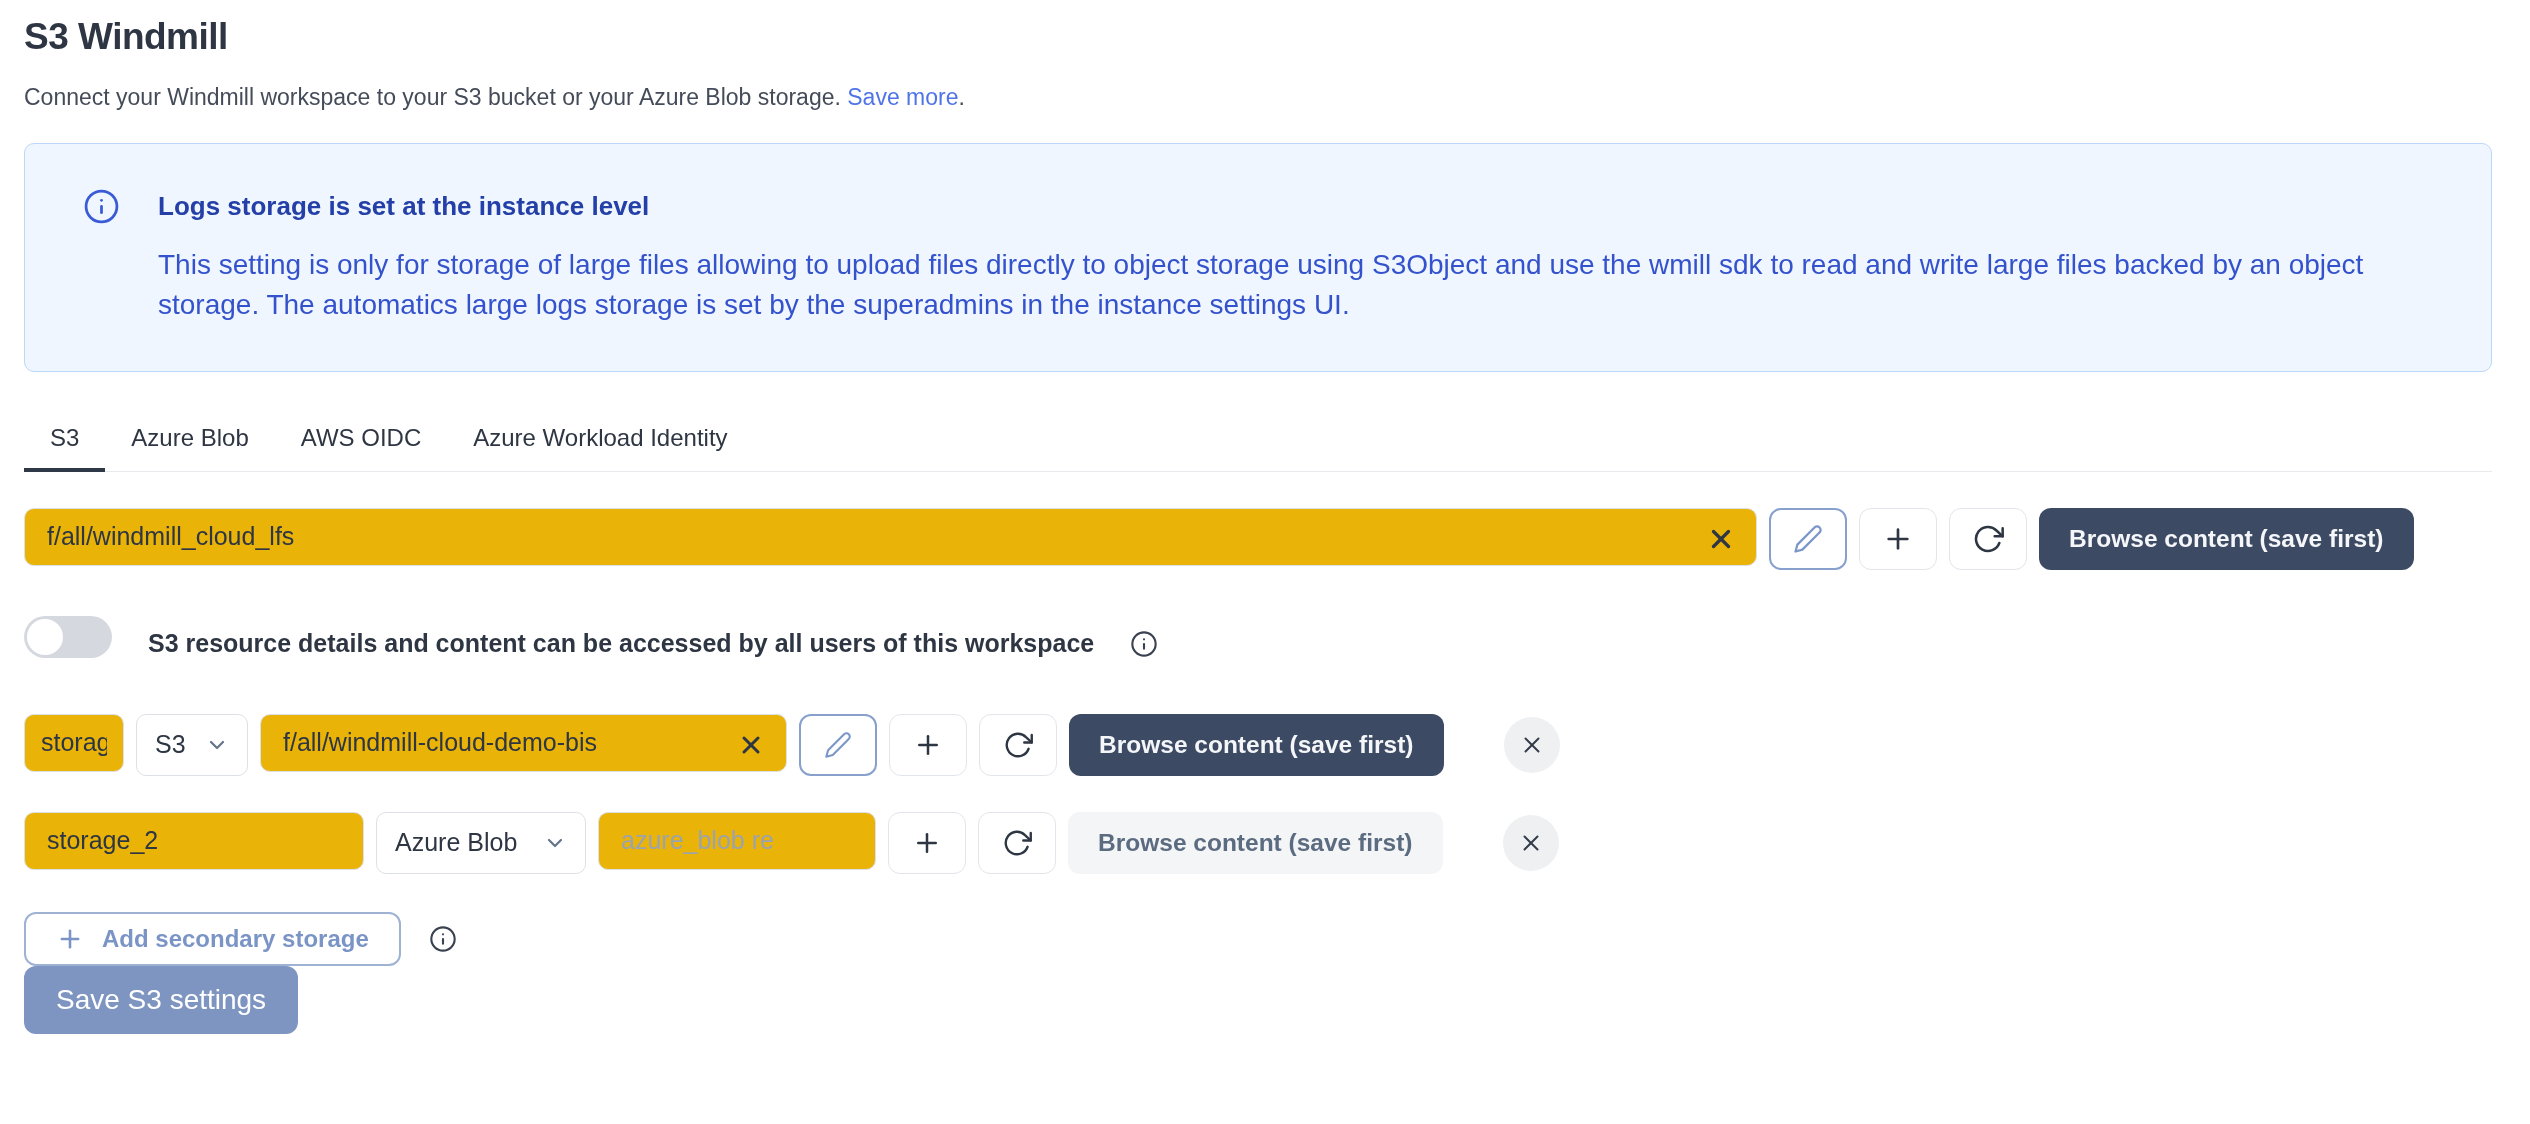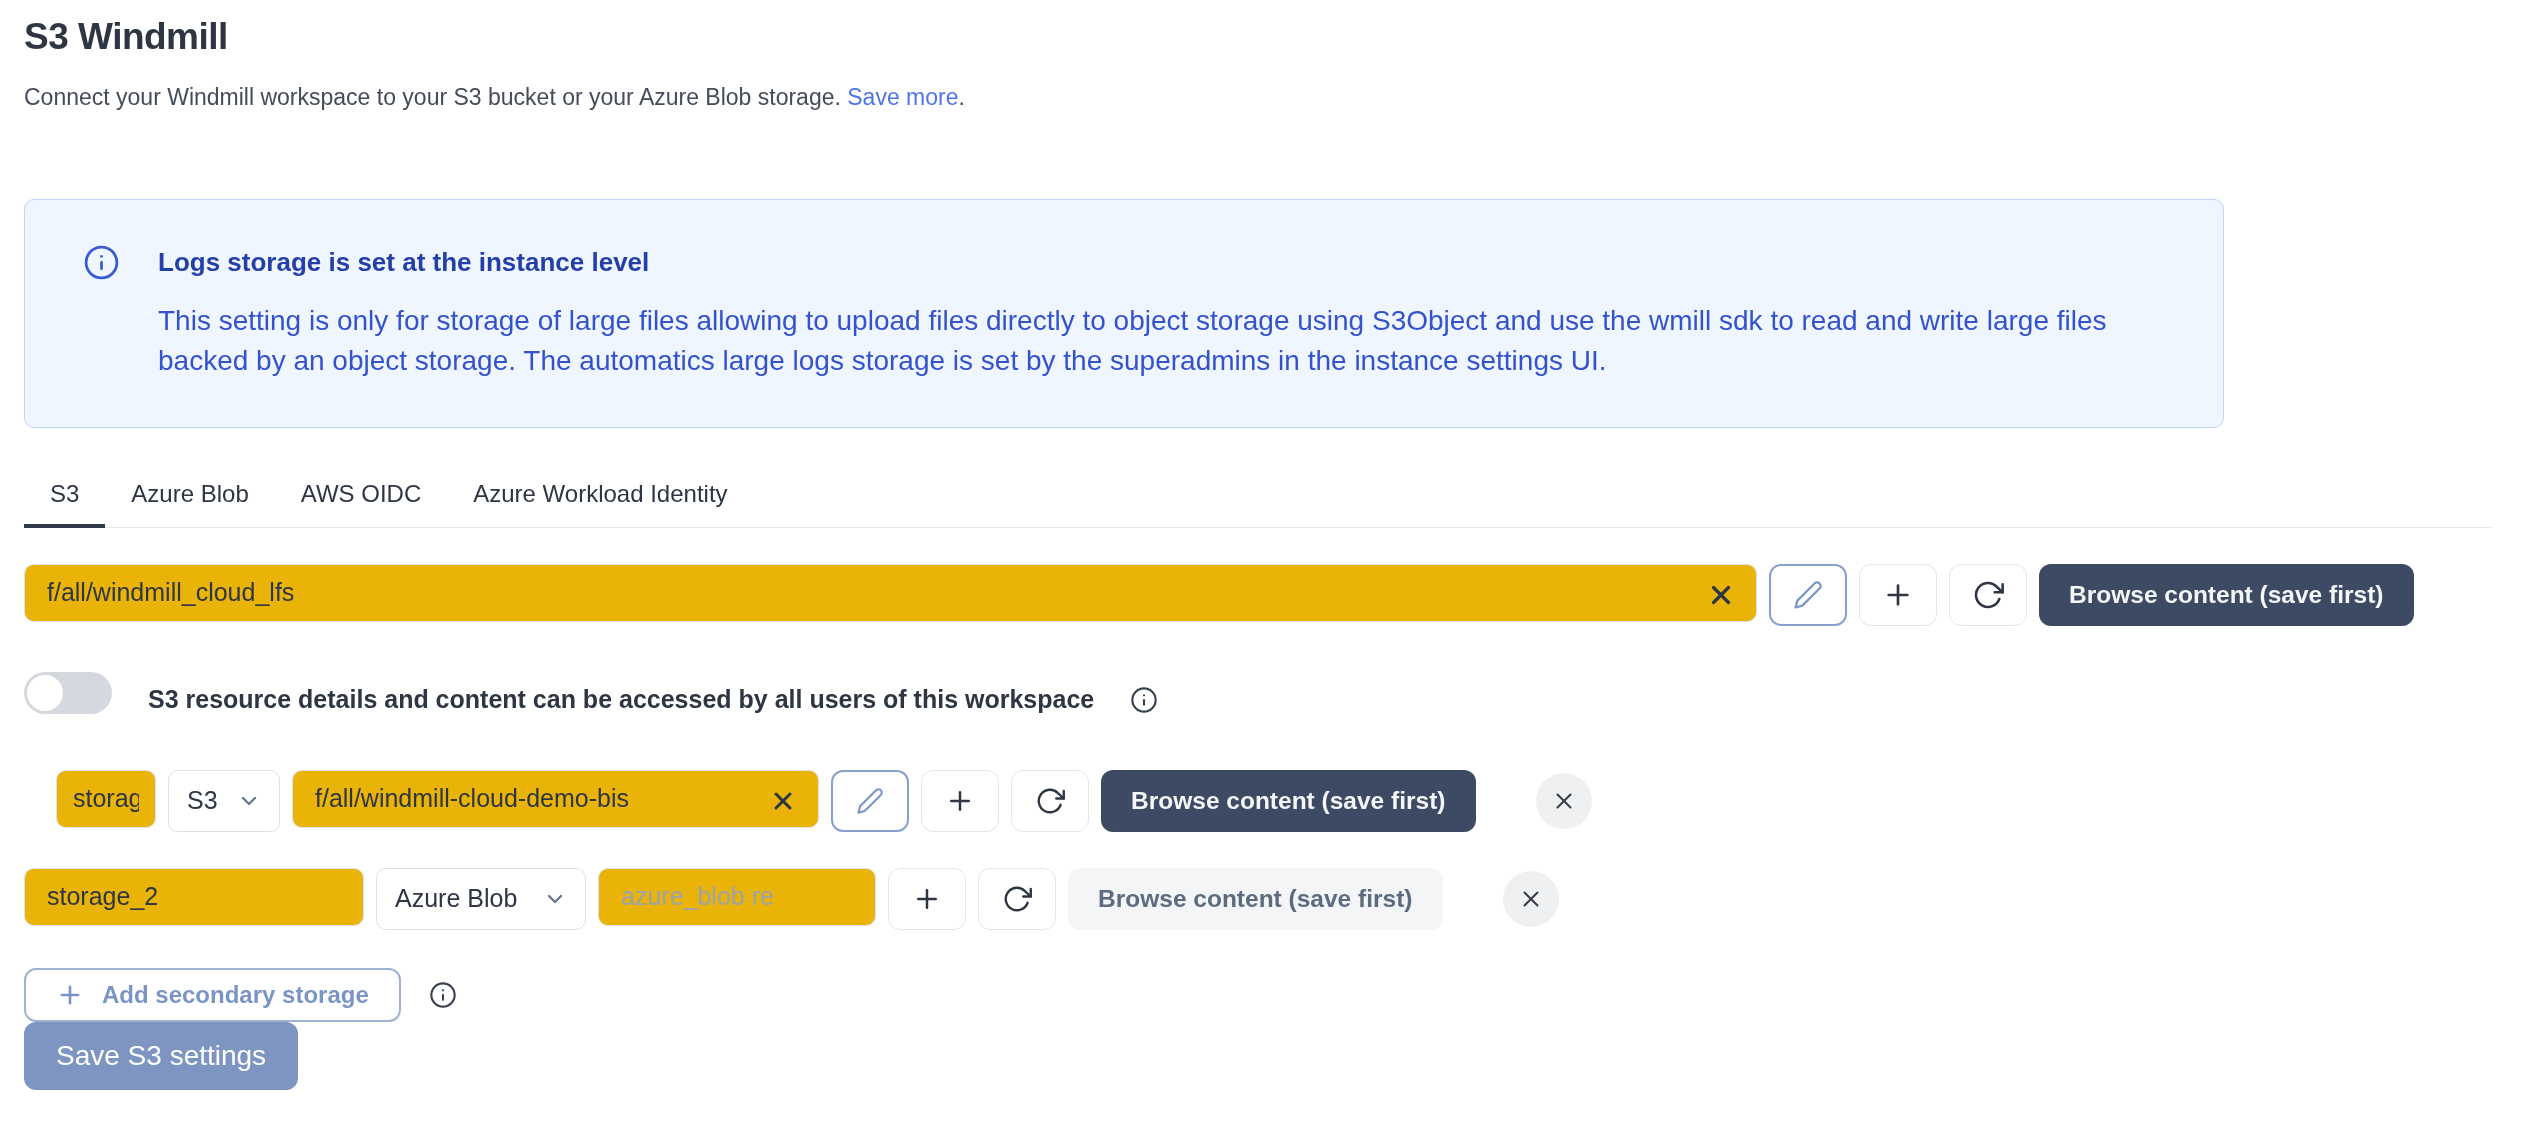--- a/index.html
+++ b/index.html
@@ -11,21 +11,21 @@
   }
   .page { padding:16px 30px 0 24px; }
 
   
   .title { font-size:37px; font-weight:700; color:#2e3643; margin:0; letter-spacing:-0.5px; }
   .subtitle { margin-top:26px; font-size:23px; color:#454c59; }
   .subtitle a { color:#4f74e8; text-decoration:none; cursor:pointer; }
 
   
   .alert {
-    margin-top:88px; width:2200px;
+    margin-top:32px; width:2468px;
     background:#eff6ff; border:1px solid #bcd7f8; border-radius:10px;
     padding:44px 58px 46px 58px;
   }
   .alert-head { display:flex; align-items:center; gap:38px; }
   .alert-head .icn { width:37px; height:37px; flex:0 0 auto; color:#3b5bd6; }
   .alert-title { font-size:26px; font-weight:700; color:#2440a8; }
   .alert-body {
     margin-top:20px; padding-left:75px; max-width:2300px;
     font-size:28px; line-height:1.42; color:#3452cc;
   }
@@ -118,21 +118,21 @@
   }
 
   
   .save-btn {
     height:68px; padding:0 32px; background:#7e95c1; color:#ffffff;
     border:none; border-radius:12px; font-family:"Liberation Sans", sans-serif;
     font-size:28px; font-weight:400; cursor:pointer;
   }
 
   
-  .sec1 { margin-top:56px;margin-left:32px; }
+  .sec1 { margin-top:56px; }
   .sec2 { margin-top:36px; }
   .w-name-sm { width:100px; flex:0 0 auto; }
   .w-name-sm input.inp { padding:0 16px; }
   .w-sel-sm { width:112px; flex:0 0 auto; }
   .w-path-1 { width:527px; flex:0 0 auto; }
   .w-name-lg { width:340px; flex:0 0 auto; }
   .w-sel-lg { width:210px; flex:0 0 auto; }
   .w-path-2 { width:278px; flex:0 0 auto; }
 
   .primary-row { margin-top:36px; }

